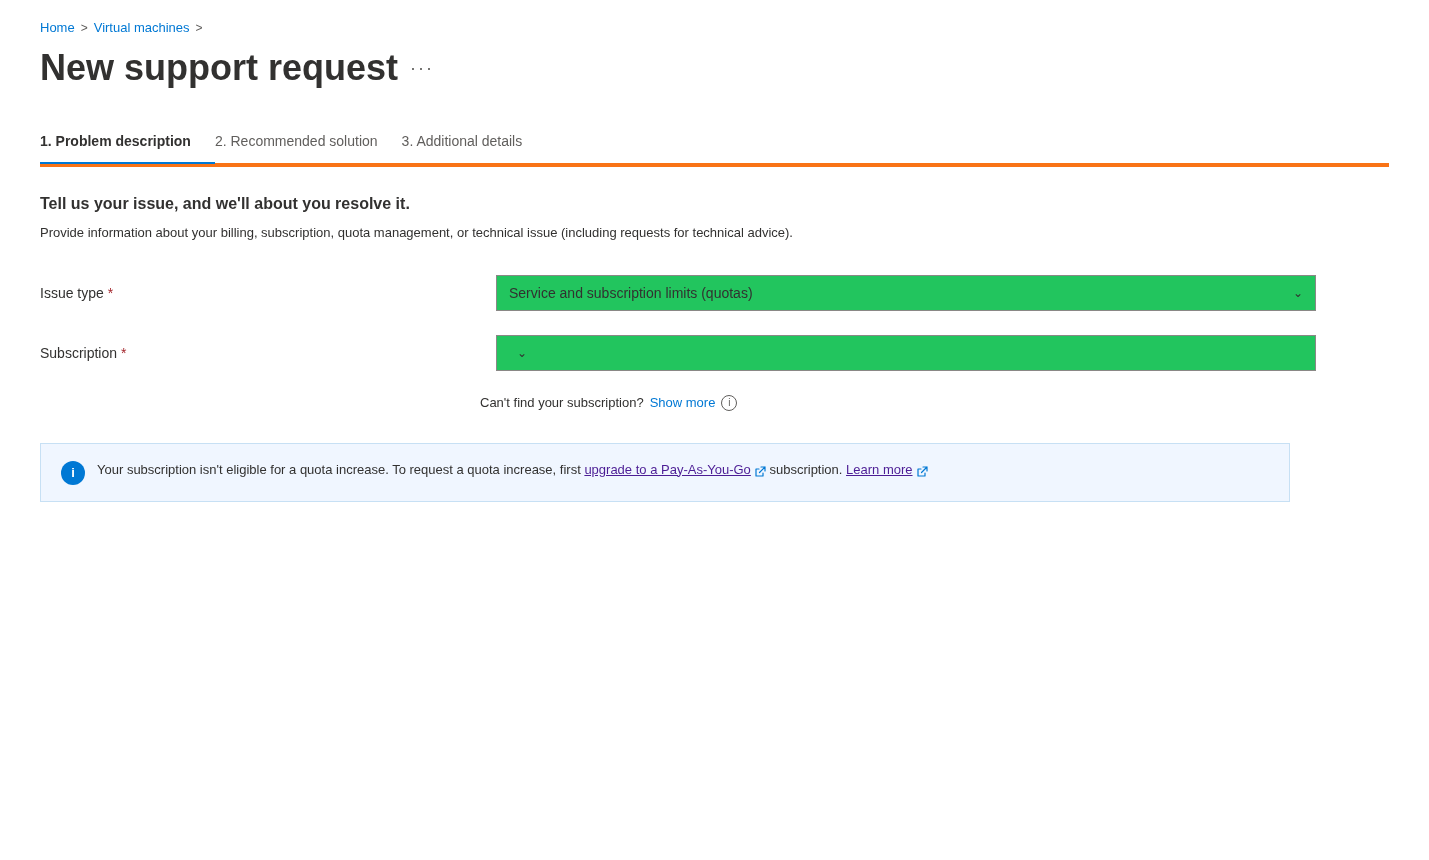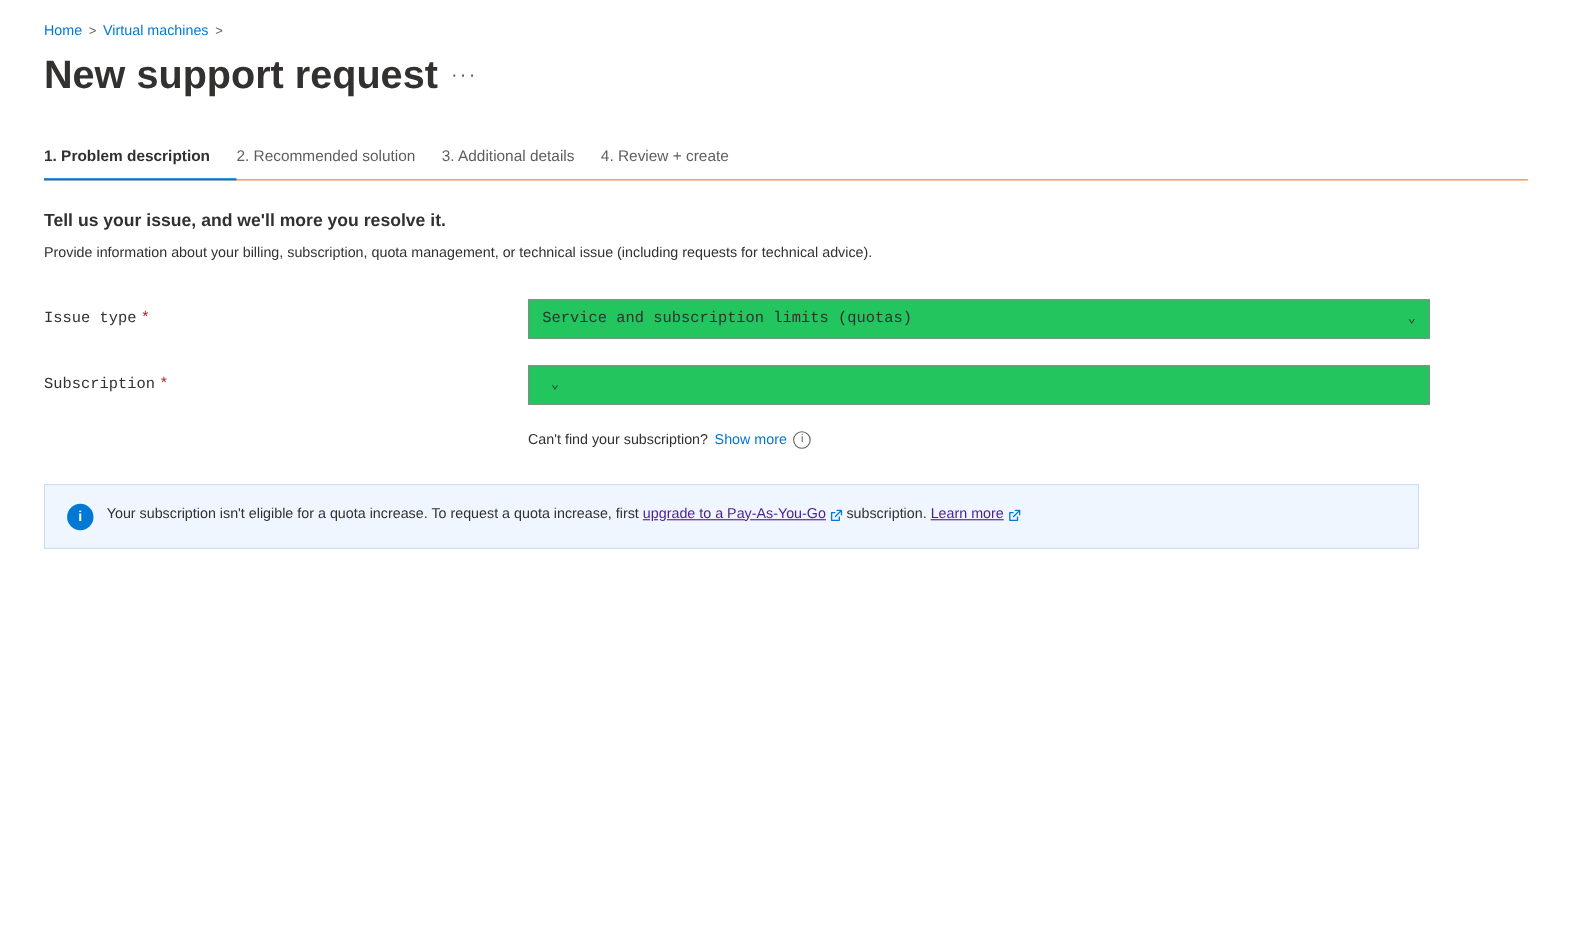--- a/index.html
+++ b/index.html
@@ -61,21 +61,21 @@
       color: #605e5c;
       font-size: 18px;
       cursor: pointer;
       letter-spacing: 2px;
     }
 
     
     .wizard-steps {
       display: flex;
       align-items: center;
-      border-bottom: 1px solid #f97316;
+      border-bottom: 4px solid #f97316;
       margin-bottom: 28px;
       gap: 0;
     }
 
     .wizard-step {
       padding: 12px 24px 14px 0;
       font-size: 14px;
       cursor: pointer;
       white-space: nowrap;
       position: relative;
@@ -119,22 +119,21 @@
       line-height: 1.5;
       margin-bottom: 32px;
       max-width: 900px;
     }
 
     
     .form-group {
       display: flex;
       align-items: center;
       margin-bottom: 24px;
-      gap: 0;
-      font-family: Liberation Mono, monospace;
+      gap: 16px;
     }
 
     .form-label {
       font-size: 14px;
       color: #323130;
       width: 440px;
       flex-shrink: 0;
       display: flex;
       align-items: center;
       gap: 4px;
@@ -279,27 +278,24 @@
   <div class="wizard-steps">
     <div class="wizard-step active">
       <span>1. Problem description</span>
     </div>
     <div class="wizard-step">
       <span>2. Recommended solution</span>
     </div>
     <div class="wizard-step">
       <span>3. Additional details</span>
     </div>
-    <div class="wizard-step">
-      <span>4. Review + create</span>
-    </div>
   </div>
 
   <div class="content-area">
-    <h2 class="section-title">Tell us your issue, and we'll more you resolve it.</h2>
+    <h2 class="section-title">Tell us your issue, and we'll about you resolve it.</h2>
     <p class="section-desc">Provide information about your billing, subscription, quota management, or technical issue (including requests for technical advice).</p>
 
     <div class="form-group">
       <div class="form-label">
         <span>Issue type</span>
         <span class="required-star">*</span>
       </div>
       <div class="form-control-wrapper">
         <div class="select-control">
           <span>Service and subscription limits (quotas)</span>

